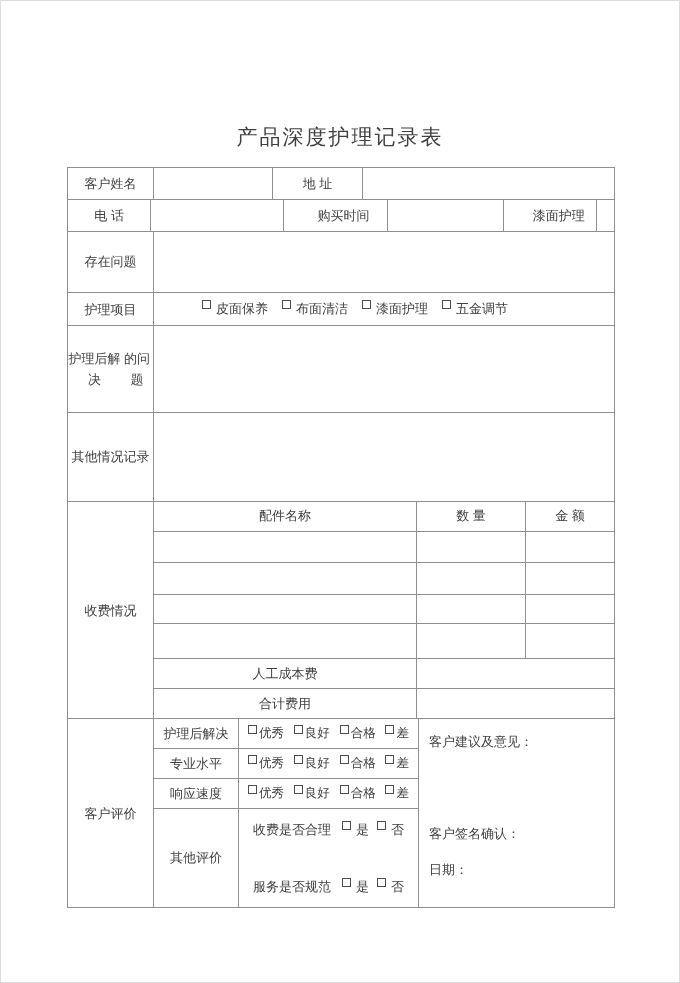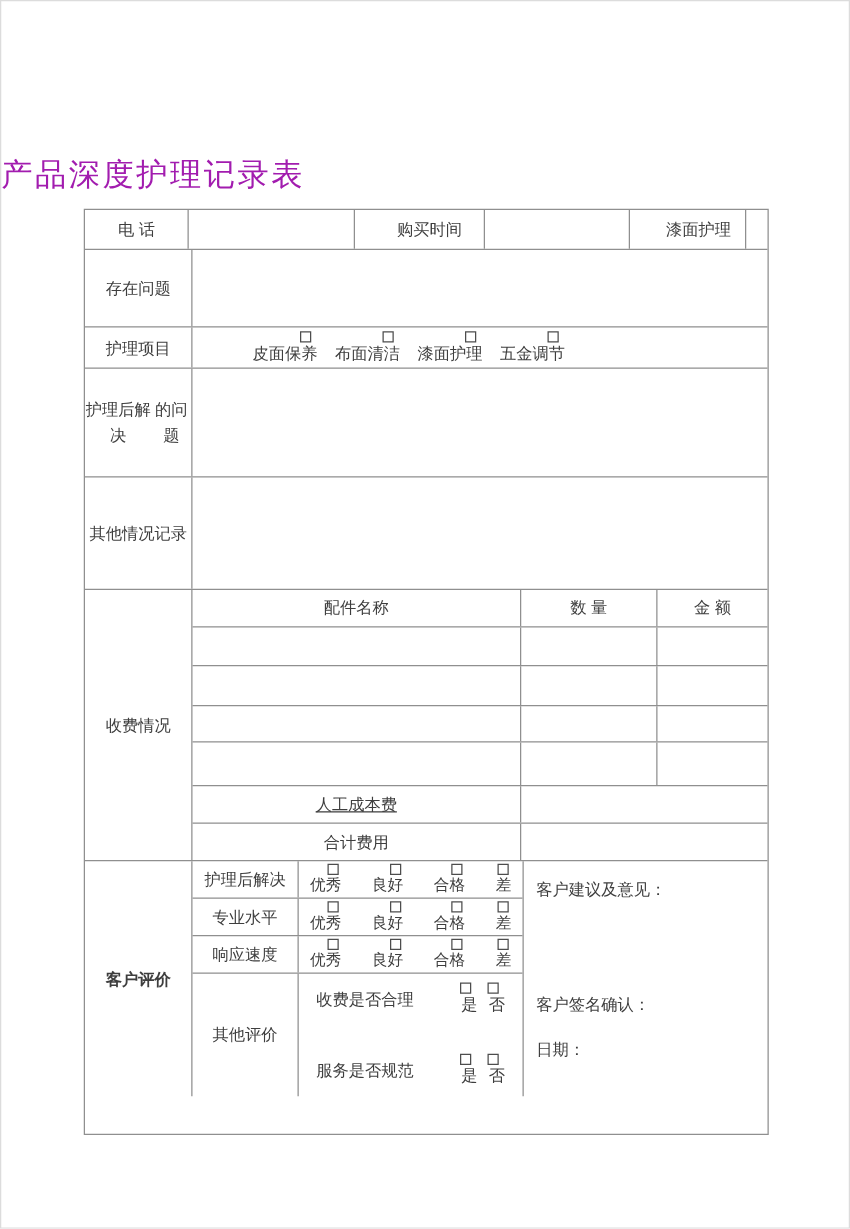--- a/index.html
+++ b/index.html
@@ -12,43 +12,43 @@
     width:680px;height:983px;position:relative;
     font-family:"Liberation Sans",sans-serif;
     color:var(--text);
   }
   .page{
     position:absolute;left:0;top:0;width:680px;height:983px;
     box-sizing:border-box;border:1px solid var(--frame);background:#fff;
   }
   .title{
     position:absolute;left:0;top:122px;width:100%;
-    font-size:25px;font-weight:500;
-    letter-spacing:2px;color:#a21caf;
+    text-align:center;font-size:21px;font-weight:500;
+    letter-spacing:2px;color:#404040;
   }
   .tbl{
     position:absolute;left:66px;top:166px;width:548px;height:741px;
     box-sizing:border-box;border:1px solid var(--line);
     display:flex;flex-direction:column;font-size:13px;
   }
   .tbl *{box-sizing:border-box;}
   .tr{display:flex;flex-direction:row;width:100%;}
   .bb{border-bottom:1px solid var(--line);}
   .br{border-right:1px solid var(--line);}
   .cell{display:flex;align-items:center;justify-content:center;text-align:center;}
   .lbl{display:flex;align-items:center;justify-content:center;text-align:center;line-height:21px;}
   .fill{flex:1 1 auto;}
   .col{display:flex;flex-direction:column;}
   
   .cb{
     display:inline-block;width:9px;height:9px;
     border:1px solid #4d4d4d;background:#fff;
     vertical-align:-1px;flex:0 0 auto;
   }
-  .opt{display:inline-flex;align-items:flex-end;flex-direction:column;}
+  .opt{display:inline-flex;align-items:flex-start;}
   .opt .cb{margin-right:5px;}
   .opt-tight .cb{margin-right:2px;}
   .care-opts{
     display:flex;align-items:center;padding-left:48px;gap:14px;
   }
   .rating-opts{
     display:flex;align-items:center;justify-content:space-between;
     padding:0 9px;font-size:12.5px;
   }
   .yn-line{
@@ -69,20 +69,26 @@
 </style>
 </head>
 <body>
 
 <div class="page">
 
   <div class="title">产品深度护理记录表</div>
 
   <div class="tbl">
 
+    <div class="tr bb" style="height:32px;">
+      <div class="cell lbl br" style="width:86px;">客户姓名</div>
+      <div class="cell br" style="width:119px;"></div>
+      <div class="cell lbl br" style="width:90px;">地 址</div>
+      <div class="cell fill"></div>
+    </div>
 
     <div class="tr bb" style="height:32px;gap:17px;">
       <div class="cell lbl br" style="width:86px;">电 话</div>
       <div class="cell br" style="width:119px;"></div>
       <div class="cell lbl br" style="width:90px;">购买时间</div>
       <div class="cell br" style="width:103px;"></div>
       <div class="cell lbl br" style="width:78px;">漆面护理</div>
       <div class="cell fill"></div>
     </div>
 
@@ -151,32 +157,32 @@
           <div class="cell br" style="width:263px;"></div>
           <div class="cell br" style="width:109px;"></div>
           <div class="cell fill"></div>
         </div>
         <div class="tr bb" style="height:35px;">
           <div class="cell br" style="width:263px;"></div>
           <div class="cell br" style="width:109px;"></div>
           <div class="cell fill"></div>
         </div>
         <div class="tr bb" style="height:30px;">
-          <div class="cell br" style="width:263px;text-decoration:underline;">人工成本费</div>
+          <div class="cell br" style="width:263px;">人工成本费</div>
           <div class="cell fill"></div>
         </div>
         <div class="tr" style="height:29px;">
           <div class="cell br" style="width:263px;">合计费用</div>
           <div class="cell fill"></div>
         </div>
       </div>
     </div>
 
     <div class="tr" style="height:188px;">
-      <div class="cell lbl br" style="width:86px;font-weight:bold;">客户评价</div>
+      <div class="cell lbl br" style="width:86px;">客户评价</div>
 
       <div class="col br" style="width:265px;">
         <div class="tr bb" style="height:30px;">
           <div class="cell br" style="width:85px;">护理后解决</div>
           <div class="fill rating-opts">
             <span class="opt opt-tight">
                 <span class="cb"></span>
                 <span>优秀</span>
               </span>
             <span class="opt opt-tight">

